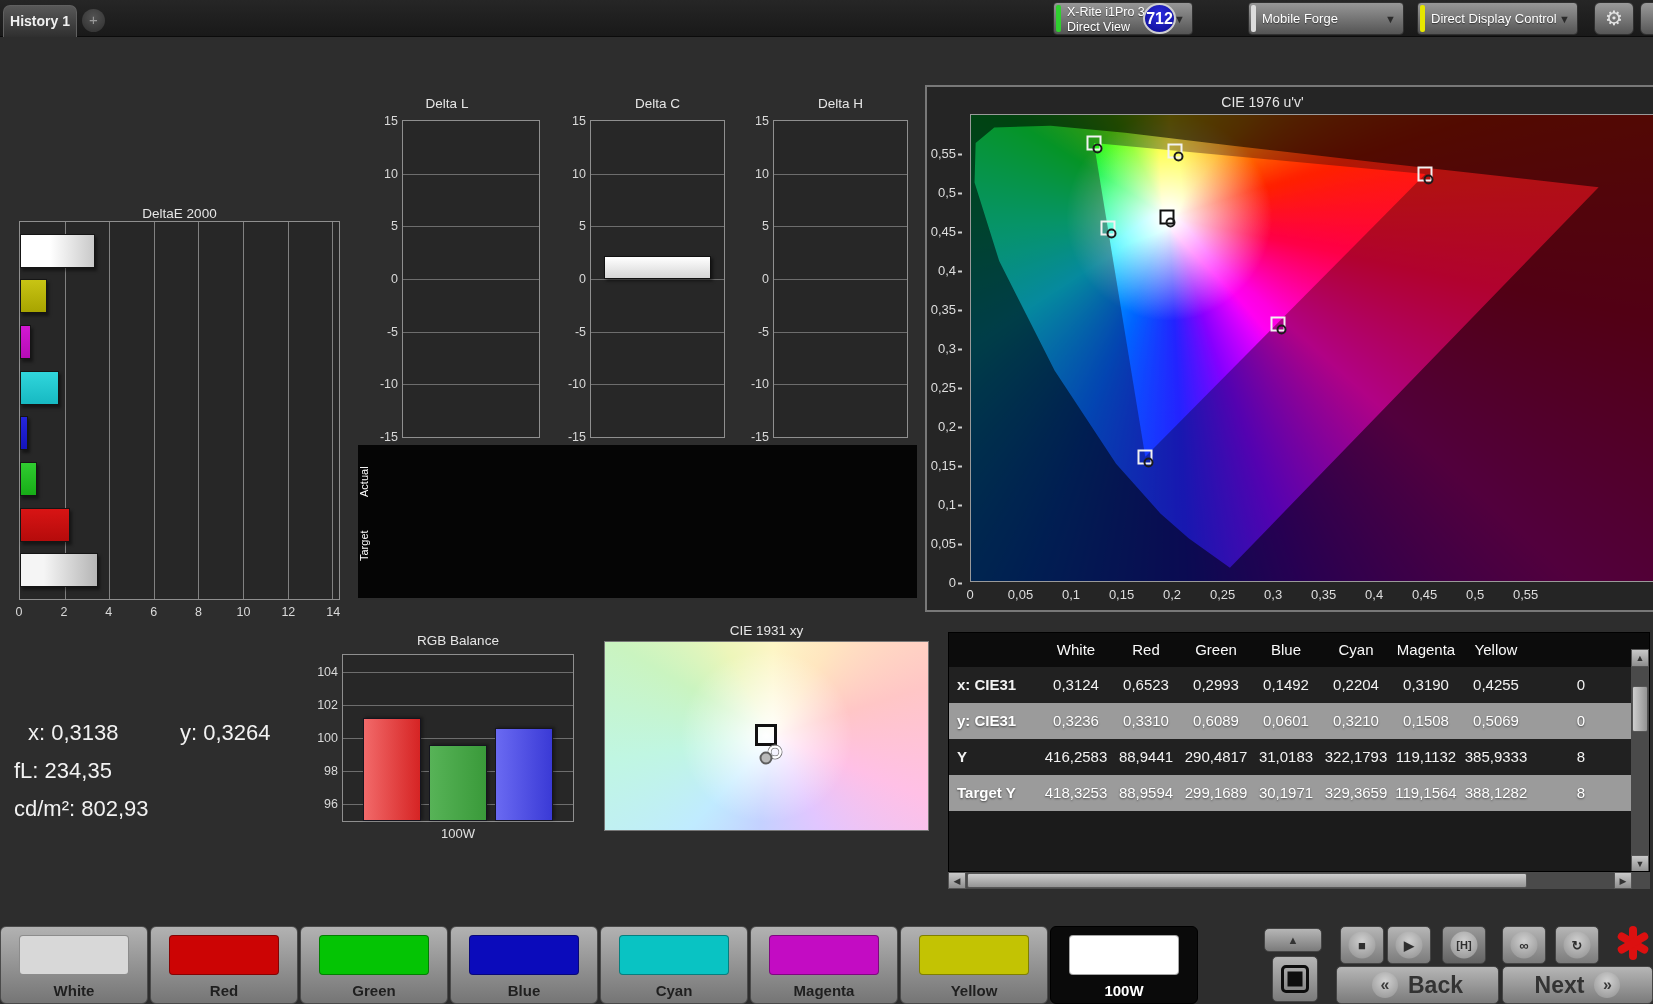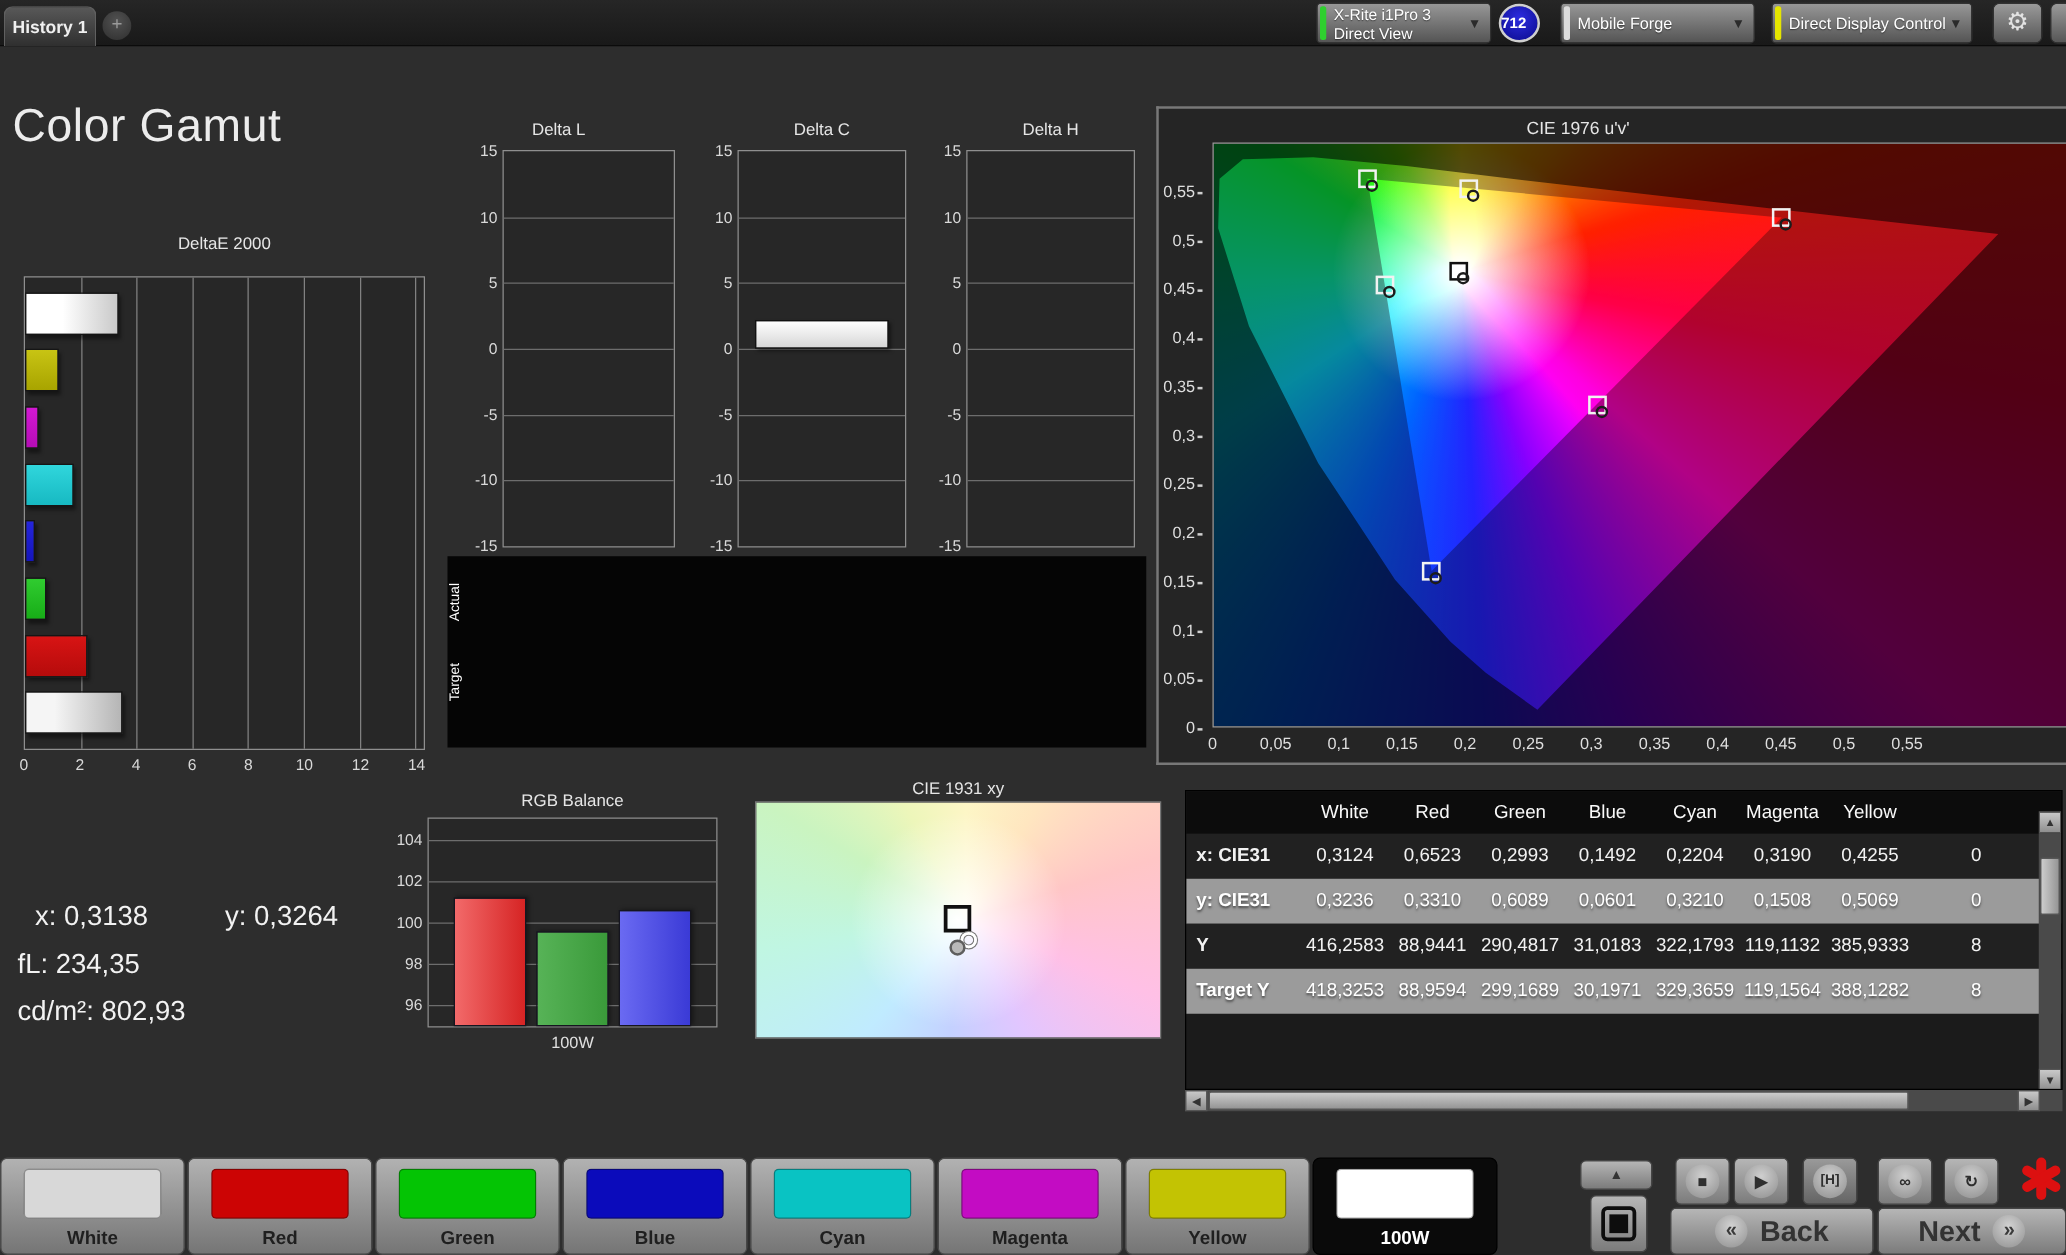--- a/index.html
+++ b/index.html
@@ -7,21 +7,21 @@
 .screen{position:relative;width:1653px;height:1004px;background:#2d2d2d;overflow:hidden}
 
 .topbar{position:absolute;left:0;top:0;width:100%;height:37px;background:linear-gradient(180deg,#262626,#191919);border-bottom:1px solid #0b0b0b}
 .tab{position:absolute;left:3px;top:5px;width:74px;height:32px;background:linear-gradient(180deg,#585858,#2f2f2f);border:1px solid #606060;border-bottom:none;border-radius:7px 7px 0 0;color:#f0f0f0;font-size:14px;font-weight:bold;text-align:center;line-height:31px}
 .addtab{position:absolute;left:82px;top:9px;width:23px;height:23px;border-radius:50%;background:radial-gradient(circle at 50% 35%,#525252,#2e2e2e);color:#9a9a9a;font-size:15px;text-align:center;line-height:21px}
 .tb-btn{position:absolute;top:2px;height:33px;background:linear-gradient(180deg,#979797,#545454);border:1px solid #303030;border-radius:4px;color:#fff;overflow:hidden}
 .tb-btn .stripe{position:absolute;left:2px;top:2px;bottom:2px;width:5px;border-radius:2px}
 .tb-btn .lines{position:absolute;left:13px;top:2px;font-size:12.5px;line-height:14.5px;white-space:nowrap;text-shadow:0 1px 1px rgba(0,0,0,.5)}
 .tb-btn .one-line{position:absolute;left:13px;top:0;height:100%;display:flex;align-items:center;font-size:13px;white-space:nowrap;text-shadow:0 1px 1px rgba(0,0,0,.5)}
 .tb-btn .chev{position:absolute;right:7px;top:50%;transform:translateY(-50%);color:#2b2b2b;font-size:11px}
-.badge{position:absolute;left:1199px;top:3px;width:33px;height:31px;border-radius:50%;background:radial-gradient(circle at 50% 35%,#2d2de0,#0a0a8c);border:2px solid #cfcfcf;color:#fff;font-size:12px;font-weight:bold;line-height:27px}
+.badge{position:absolute;left:1143px;top:3px;width:33px;height:31px;border-radius:50%;background:radial-gradient(circle at 50% 35%,#2d2de0,#0a0a8c);border:2px solid #cfcfcf;color:#fff;font-size:16px;font-weight:bold;text-align:center;line-height:27px}
 .gearbtn{position:absolute;left:1594px;top:2px;width:40px;height:33px;background:linear-gradient(180deg,#9a9a9a,#565656);border:1px solid #303030;border-radius:6px;color:#e3e3e3;font-size:20px;text-align:center;line-height:31px}
 .partialbtn{position:absolute;left:1640px;top:2px;width:14px;height:33px;background:linear-gradient(180deg,#9a9a9a,#565656);border:1px solid #303030;border-radius:6px 0 0 6px}
 
 .page-title{position:absolute;left:10px;top:80px;font-size:37px;color:#ececec;letter-spacing:.5px}
 .chart-title{position:absolute;color:#e6e6e6;font-size:13.5px;text-align:center}
 .axis-xlabel{position:absolute;color:#e0e0e0;font-size:13px;text-align:center}
 
 .plotbox{position:absolute;background:#272727;border:1px solid #8f8f8f}
 .vgrid{position:absolute;top:0;bottom:0;width:1px;background:#818181}
 .hgrid{position:absolute;left:0;right:0;height:1px;background:#6d6d6d}
@@ -127,23 +127,22 @@
     </div>
     <div class="tb-btn" style="left:1417px;width:161px">
       <div class="stripe" style="background:#e6e600"></div>
       <div class="one-line">Direct Display Control</div>
       <div class="chev">▼</div>
     </div>
     <div class="gearbtn"><span>⚙</span></div>
     <div class="partialbtn"></div>
   </div>
 
-  <div class="page-title">Color Gamut</div>
-
-  <div class="chart-title" style="left:19px;top:187px;width:321px">DeltaE 2000</div>
+
+  <div class="chart-title" style="left:19px;top:206px;width:321px">DeltaE 2000</div>
   <div id="deltae-plot" class="plotbox" style="left:19px;top:221px;width:321px;height:379px">
       <div class="vgrid" style="left: 13.986%;"></div>
       <div class="vgrid" style="left: 27.972%;"></div>
       <div class="vgrid" style="left: 41.958%;"></div>
       <div class="vgrid" style="left: 55.9441%;"></div>
       <div class="vgrid" style="left: 69.9301%;"></div>
       <div class="vgrid" style="left: 83.9161%;"></div>
       <div class="vgrid" style="left: 97.9021%;"></div>
       <div class="hbars">
         <div class="hbar-row">

